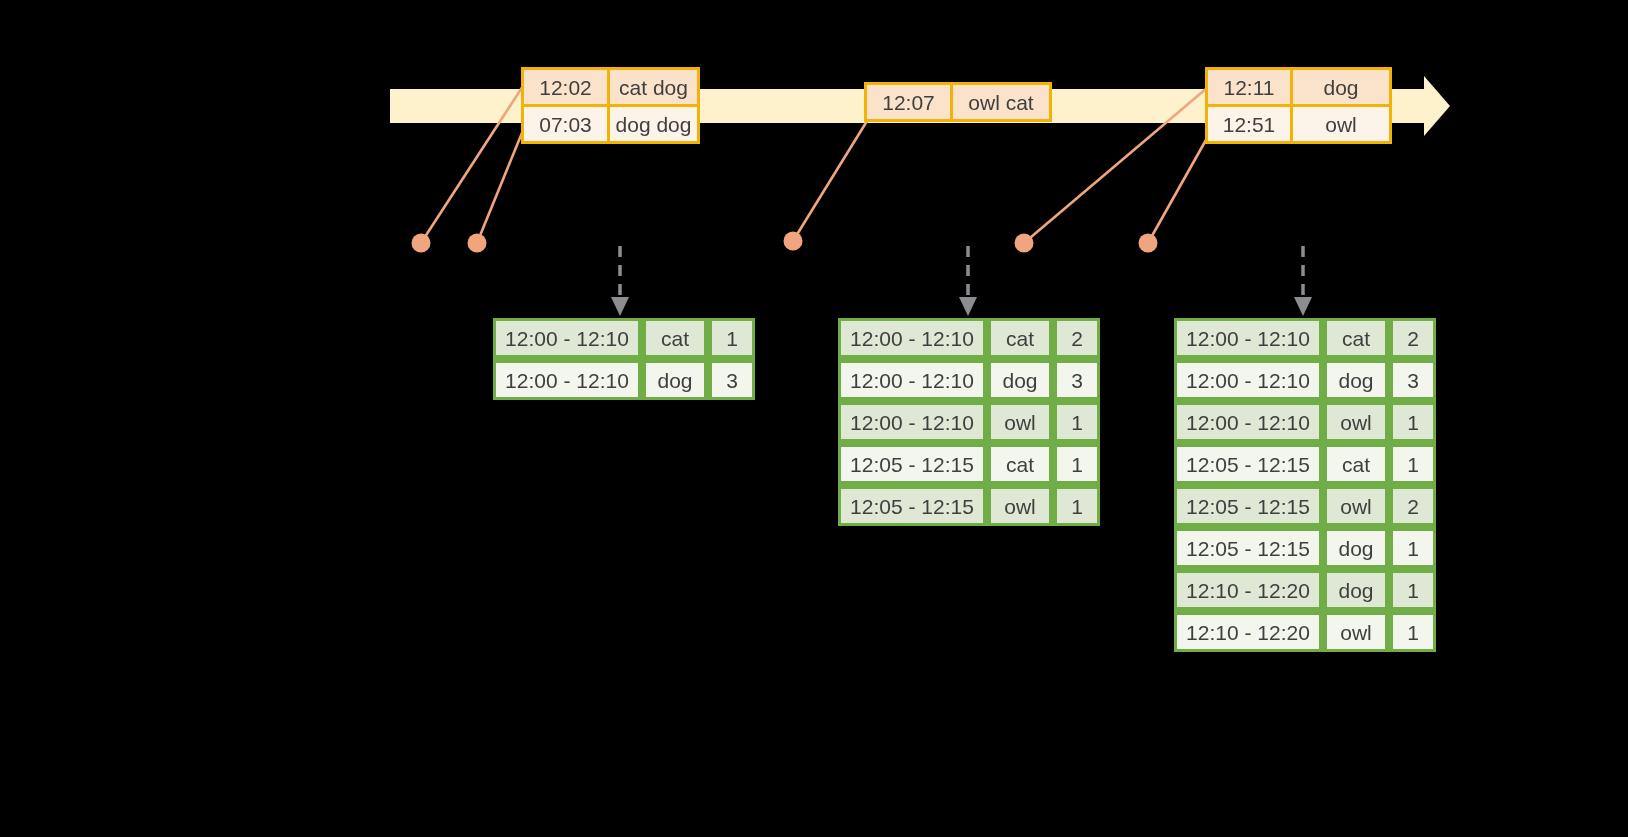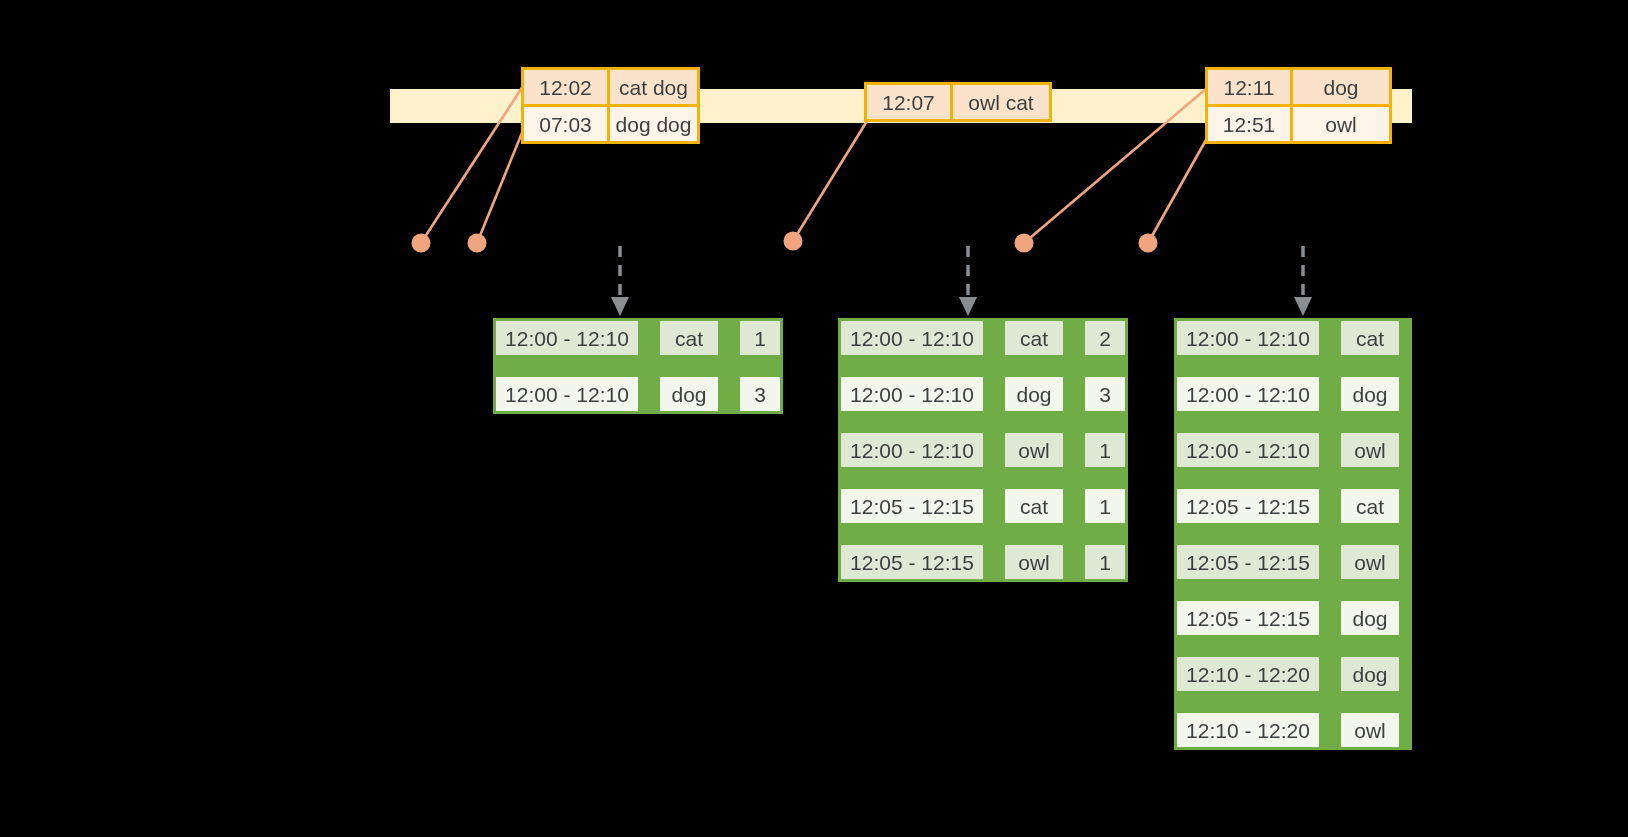--- a/index.html
+++ b/index.html
@@ -1,23 +1,23 @@
 <!DOCTYPE html>
 <html><head>
 <meta charset="utf-8">
 <style>
   html,body{margin:0;padding:0;background:#000;}
   .canvas{
     position:relative;width:1412px;height:837px;background:#000;overflow:hidden;
-    font-family:"Liberation Sans", sans-serif;color:#3f3f3f;
+    font-family:"Liberation Sans", sans-serif;color:#3f3f3f;padding-left:45px;
   }
   svg.layer{position:absolute;left:0;top:0;}
   .tbl{position:absolute;display:grid;box-sizing:border-box;}
   .otable{background:#F2B306;border:3px solid #F2B306;grid-gap:3px;gap:3px;}
-  .gtable{background:#70AD47;border:3px solid #70AD47;grid-gap:5px;gap:22px;}
+  .gtable{background:#70AD47;border:3px solid #70AD47;grid-gap:5px;gap:8px;}
   .t1{grid-template-columns:83px 87px;}
   .t2{grid-template-columns:83px 96px;}
   .t3{grid-template-columns:82px 96px;text-align:right;}
   .g{grid-template-columns:142px 58px 40px;}
   .cell{
     display:flex;align-items:center;justify-content:center;
     height:34px;font-size:21px;line-height:1;white-space:nowrap;
   }
   .otable .row-a{background:#FBE3CB;}
   .otable .row-b{background:#FDF4E9;}

